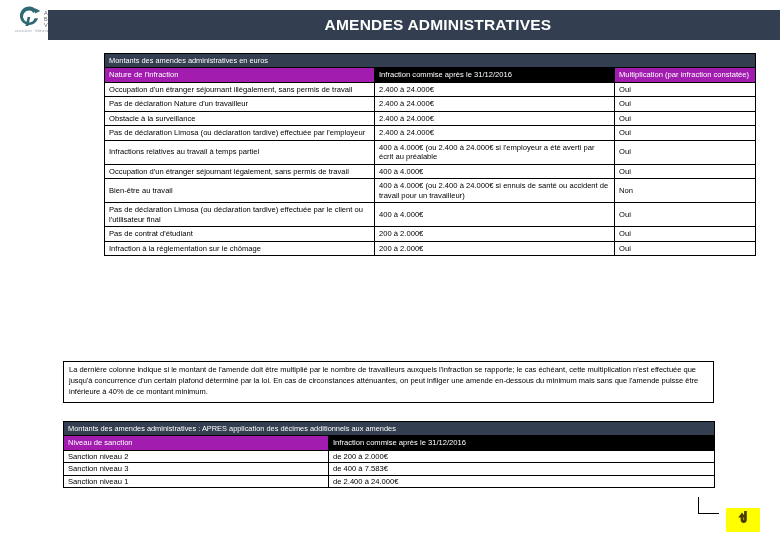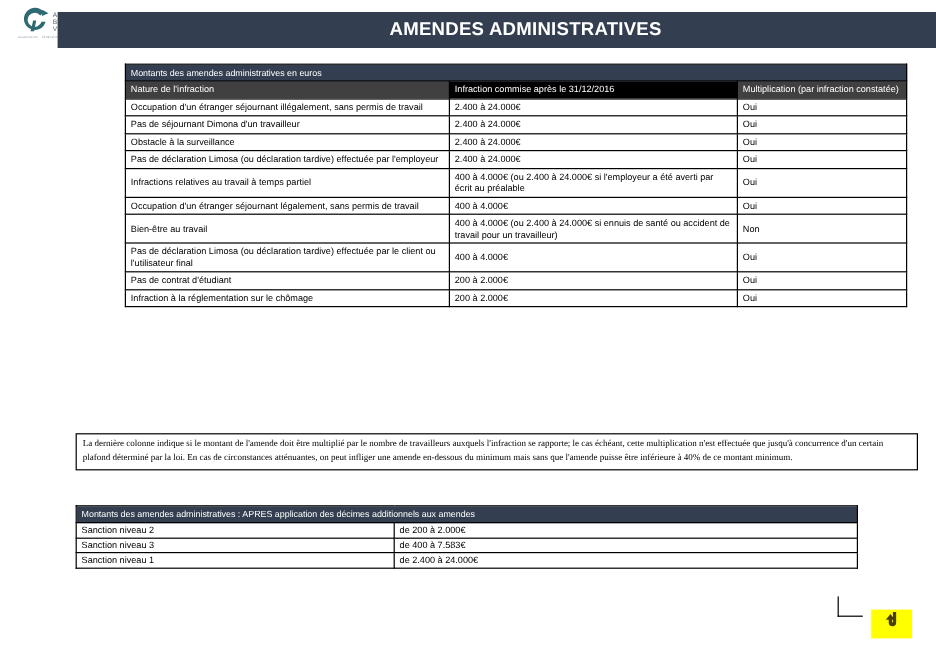--- a/index.html
+++ b/index.html
@@ -89,21 +89,21 @@
   }
   .band {
     background: #333f50;
     color: #ffffff;
     text-align: center;
     font-size: 7.4px;
     padding: 4px 4px;
     border-color: #333f50;
   }
   .hdr-dark {
-    background: #404040;
+    background: #a21caf;
     color: #ffffff;
     text-align: center;
     font-size: 7.6px;
     padding: 5px 4px;
     border-color: #333f50;
   }
   .hdr-red {
     background: #000000;
     color: #ffffff;
     text-align: center;
@@ -124,28 +124,27 @@
   }
   #table-main col.c1 { width: 270px; }
   #table-main col.c2 { width: 240px; }
   #table-main col.c3 { width: 141px; }
 
   
   #note-box {
     position: absolute;
     left: 63px;
     top: 361px;
-    width: 702px;
+    width: 651px;
     box-sizing: border-box;
     border: 1px solid #000000;
     padding: 3px 5px 4px 5px;
     font-size: 7.5px;
     line-height: 1.45;
     text-align: left;
-    font-family: Liberation Serif, serif;
   }
 
   
   #table-sanctions {
     left: 63px;
     top: 421px;
     width: 651px;
     padding-left: 20px;
   }
   #table-sanctions col.s1 { width: 265px; }
@@ -217,21 +216,21 @@
       <th class="hdr-dark">Multiplication (par infraction constatée)</th>
     </tr>
   </thead>
   <tbody>
     <tr>
       <td>Occupation d'un étranger séjournant illégalement, sans permis de travail</td>
       <td class="amt">2.400 à 24.000€</td>
       <td>Oui</td>
     </tr>
     <tr>
-      <td>Pas de séjournant Dimona d'un travailleur</td>
+      <td>Pas de déclaration Nature d'un travailleur</td>
       <td class="amt">2.400 à 24.000€</td>
       <td>Oui</td>
     </tr>
     <tr>
       <td>Obstacle à la surveillance</td>
       <td class="amt">2.400 à 24.000€</td>
       <td>Oui</td>
     </tr>
     <tr>
       <td>Pas de déclaration Limosa (ou déclaration tardive) effectuée par l'employeur</td>
@@ -274,20 +273,24 @@
 <div id="note-box">La dernière colonne indique si le montant de l'amende doit être multiplié par le nombre de travailleurs auxquels l'infraction se rapporte; le cas échéant, cette multiplication n'est effectuée que jusqu'à concurrence d'un certain plafond déterminé par la loi. En cas de circonstances atténuantes, on peut infliger une amende en-dessous du minimum mais sans que l'amende puisse être inférieure à 40% de ce montant minimum.</div>
 
 <table class="tbl" id="table-sanctions">
   <colgroup>
     <col class="s1">
       <col class="s2">
   </colgroup>
   <thead>
     <tr>
       <th class="band" colspan="2">Montants des amendes administratives : APRES application des décimes additionnels aux amendes</th>
+    </tr>
+    <tr>
+      <th class="hdr-dark">Niveau de sanction</th>
+      <th class="hdr-red">Infraction commise après le 31/12/2016</th>
     </tr>
   </thead>
   <tbody>
     <tr>
       <td class="cellrow">Sanction niveau 2</td>
       <td class="cellrow">de 200 à 2.000€</td>
     </tr>
     <tr>
       <td class="cellrow">Sanction niveau 3</td>
       <td class="cellrow">de 400 à 7.583€</td>

